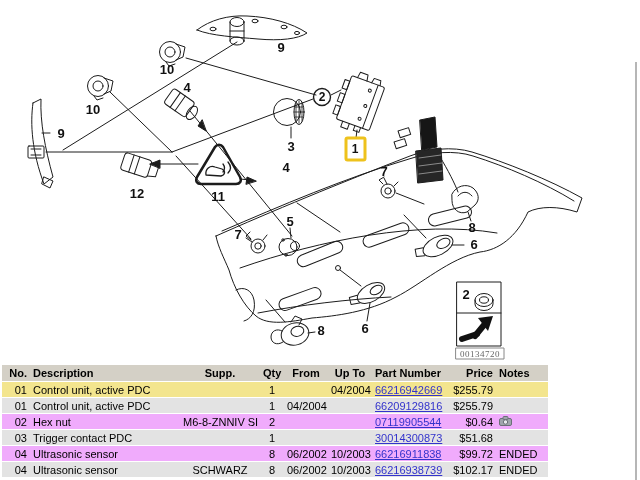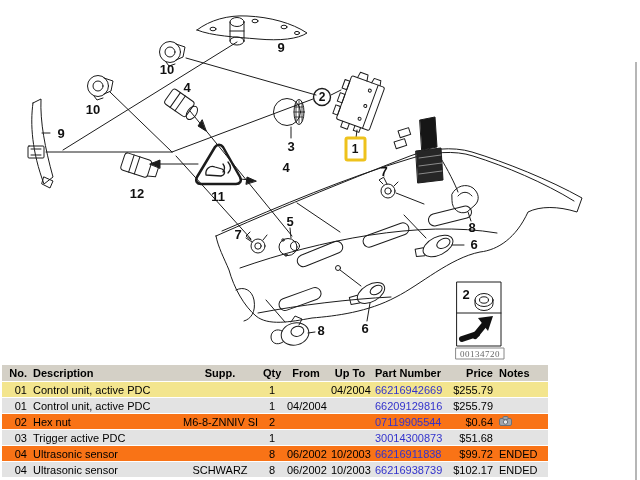--- a/index.html
+++ b/index.html
@@ -28,36 +28,36 @@
     border-collapse:separate;border-spacing:0 1px;
     table-layout:fixed;width:546px;
     font-size:11px;color:#000;
   }
   table.parts th{
     background:#d4d0c6;font-weight:bold;height:16px;
     padding:0 3px;box-sizing:border-box;white-space:nowrap;overflow:hidden;
   }
   table.parts td{
     height:15px;padding:0 3px;box-sizing:border-box;
-    white-space:nowrap;overflow:hidden;background:#f97316;
+    white-space:nowrap;overflow:hidden;background:#f0abfc;
   }
   tr.row-alt td{background:#e3e3e3;}
   tr.row-hl td{background:#f3e58e;}
   .c-no{width:28px;text-align:right;}
   th.c-no,td.c-no{padding-left:7px;}
   .c-desc{width:150px;text-align:left;}
   th.c-desc{text-align:left;}
   .c-supp{width:80px;text-align:center;}
   .c-qty{width:24px;text-align:center;}
   .c-from{width:44px;text-align:center;}
   .c-upto{width:44px;text-align:center;}
   .c-pn{width:76px;text-align:left;}
   .c-price{width:48px;text-align:right;}
   .c-notes{width:52px;text-align:left;}
-  a.pn-link{color:#3333cc;cursor:pointer;}
+  a.pn-link{color:#3333cc;text-decoration:underline;cursor:pointer;}
   .photo-ic{display:inline-block;vertical-align:middle;margin-right:2px;}
 </style>
 </head>
 <body>
 
 <div class="diagram">
   <svg width="640" height="362" viewBox="0 0 640 362">
     <g fill="none" stroke="#1c1c1c" stroke-width="1" stroke-linecap="round" stroke-linejoin="round">
 
       <g>
@@ -341,21 +341,21 @@
       <td class="c-notes" style="text-align:left">
         <span class="photo-ic"><svg width="13" height="10">
               <rect x="0.5" y="2.5" width="12" height="7" rx="1.5" fill="#a0a5ad" stroke="#6b7078"></rect>
               <rect x="4" y="0.5" width="5" height="3" rx="1" fill="#a0a5ad" stroke="#6b7078"></rect>
               <circle cx="6.5" cy="6" r="2.2" fill="#e8eaed" stroke="#6b7078"></circle>
             </svg></span><span></span>
       </td>
     </tr>
     <tr class="row-alt">
       <td class="c-no">03</td>
-      <td class="c-desc">Trigger active PDC</td>
+      <td class="c-desc">Trigger contact PDC</td>
       <td class="c-supp"></td>
       <td class="c-qty">1</td>
       <td class="c-from"></td>
       <td class="c-upto"></td>
       <td class="c-pn"><a class="pn-link">30014300873</a></td>
       <td class="c-price">$51.68</td>
       <td class="c-notes"></td>
     </tr>
     <tr>
       <td class="c-no">04</td>

